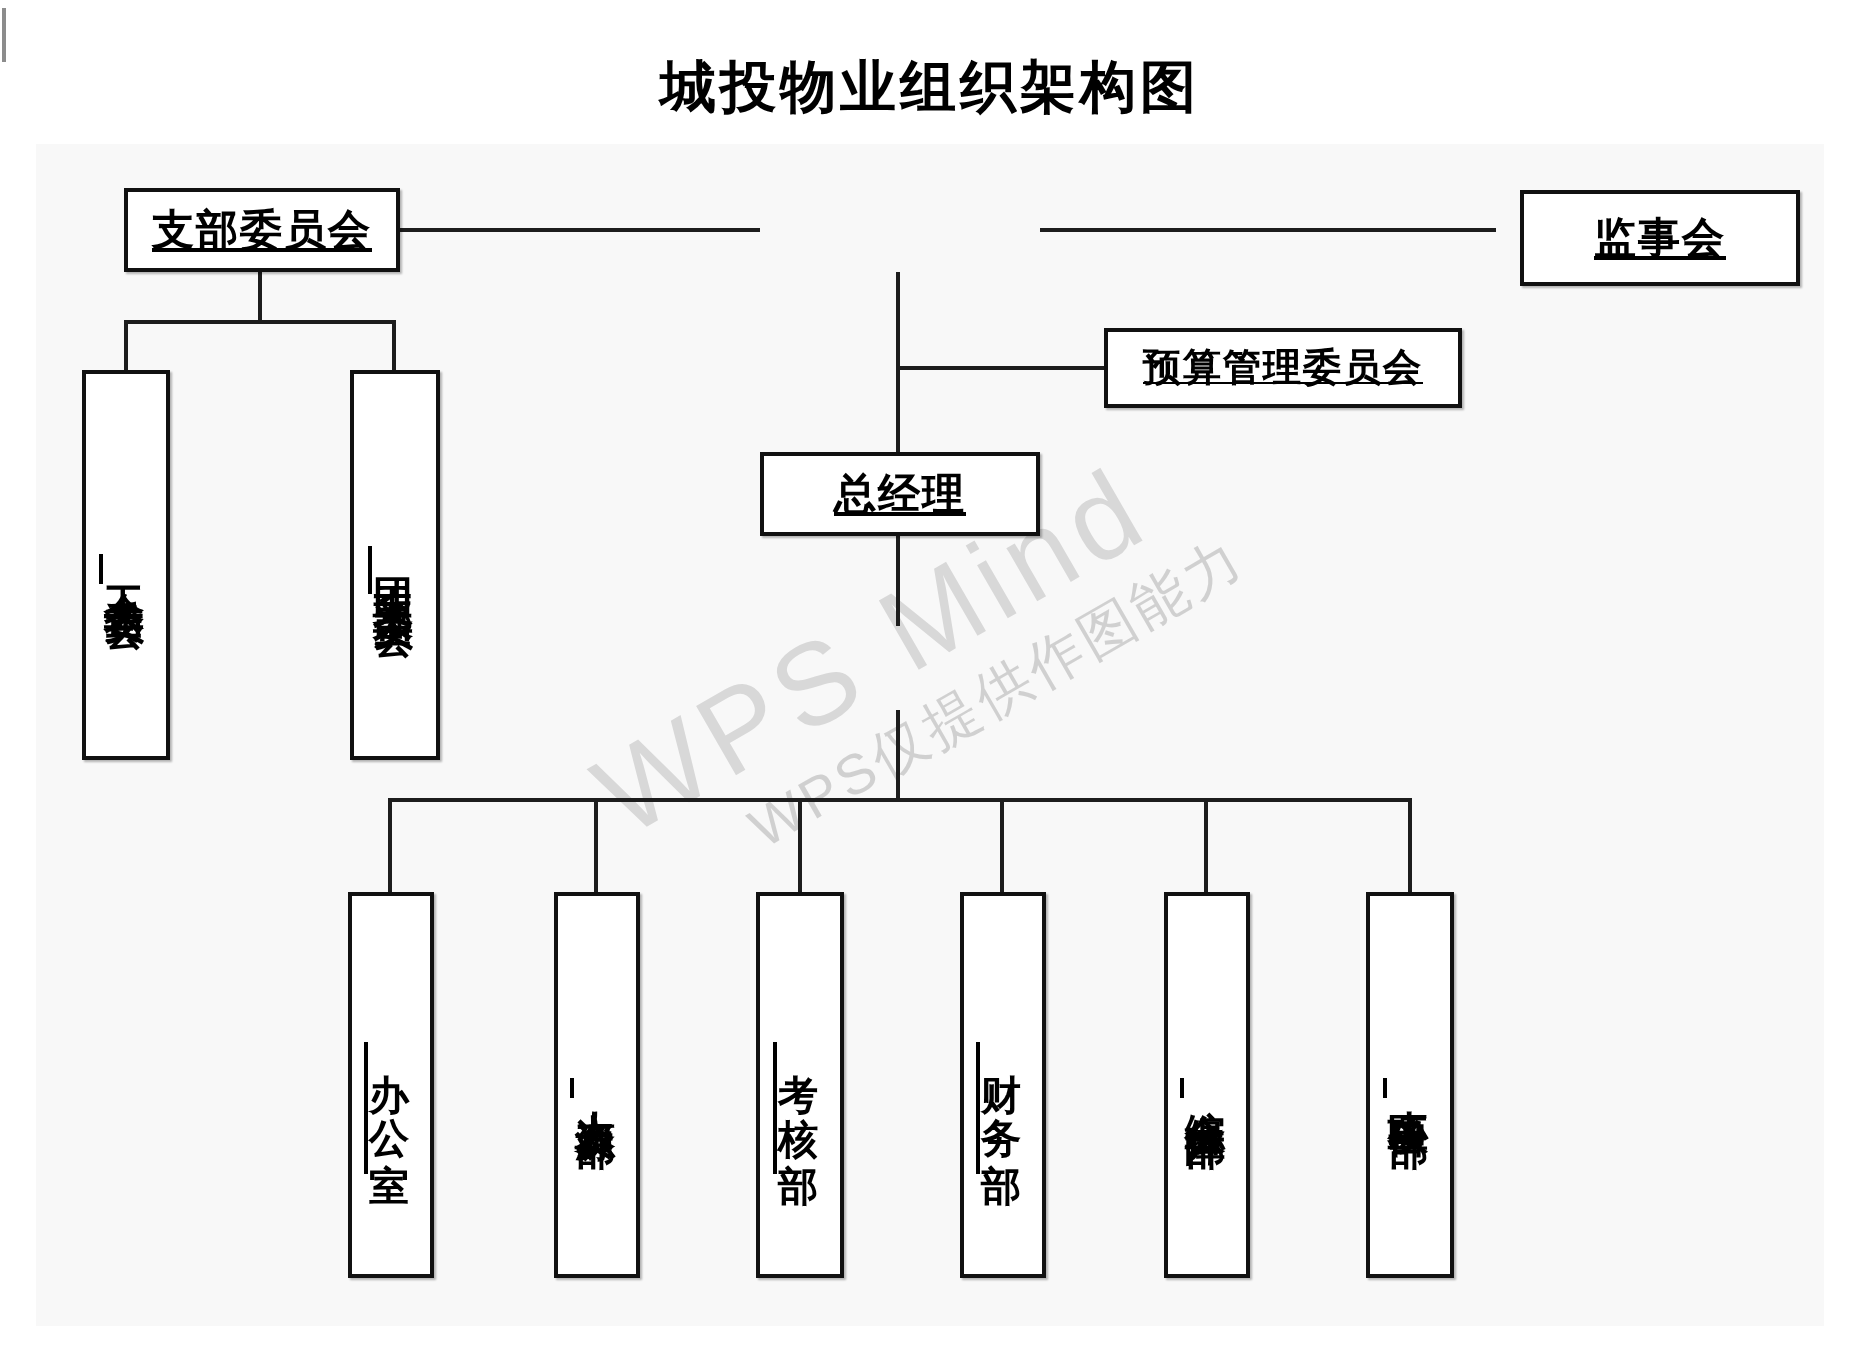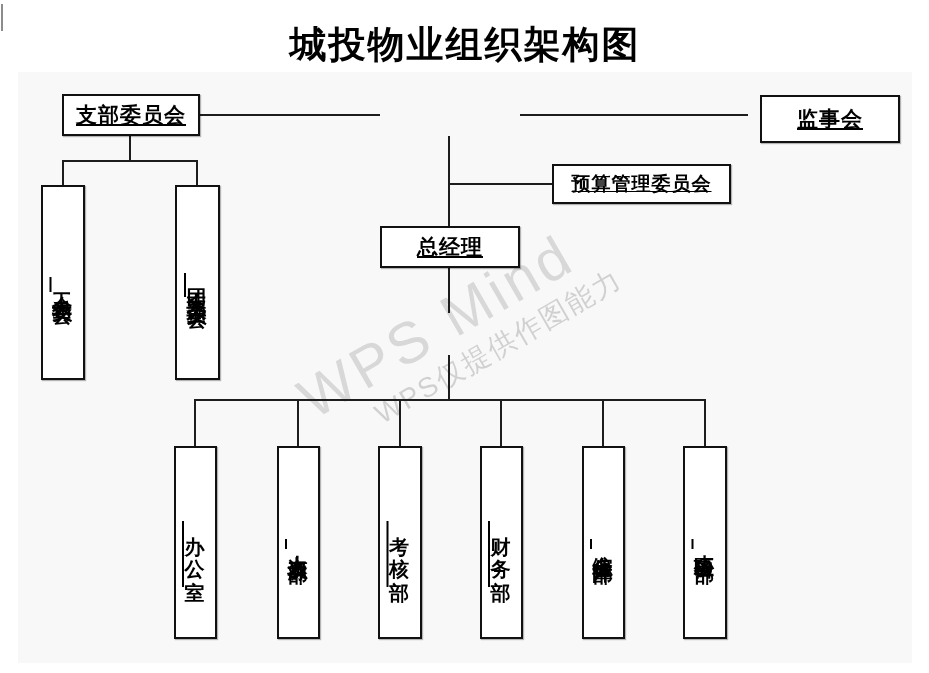--- a/index.html
+++ b/index.html
@@ -6,21 +6,21 @@
   .stage{
     position:relative;width:929px;height:673px;overflow:hidden;
     background:#ffffff;
     font-family:"DejaVu Serif","Liberation Serif",serif;
   }
   .screen-artifact{
     position:absolute;left:1px;top:4px;width:2px;height:27px;background:#8c8c8c;
   }
   .chart-title{
     position:absolute;left:18px;top:27px;width:894px;
-    text-align:center;font-size:37px;font-weight:700;color:#000;
+    text-align:center;font-size:28px;font-weight:700;color:#000;
     letter-spacing:2px;line-height:34px;
   }
   .panel{
     position:absolute;left:18px;top:72px;width:894px;height:591px;
     background:#f8f8f8;
   }
   
   .watermark{
     position:absolute;left:180px;top:292px;width:530px;
     transform:rotate(-30deg);

